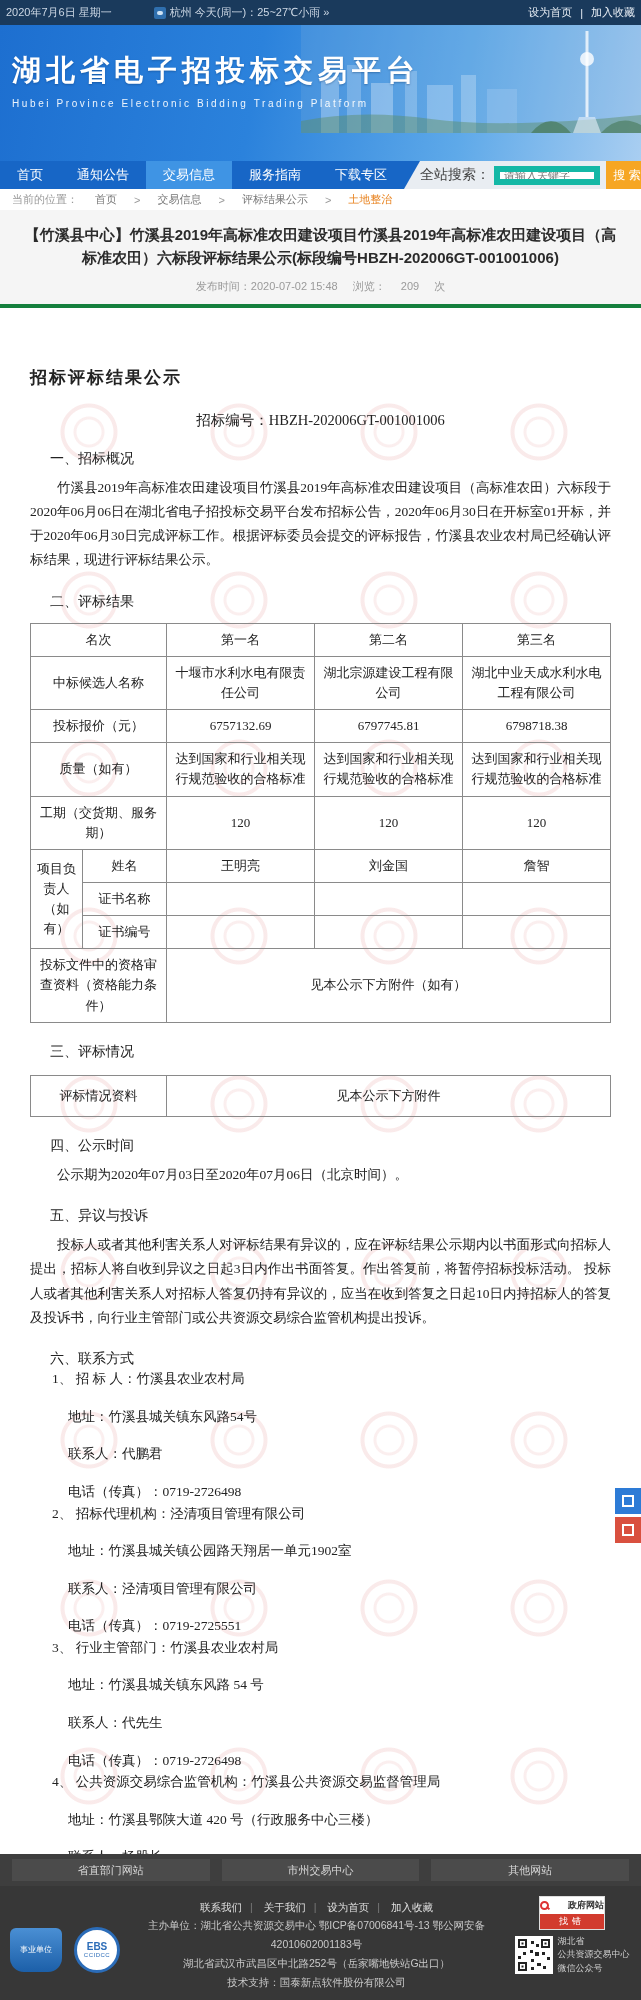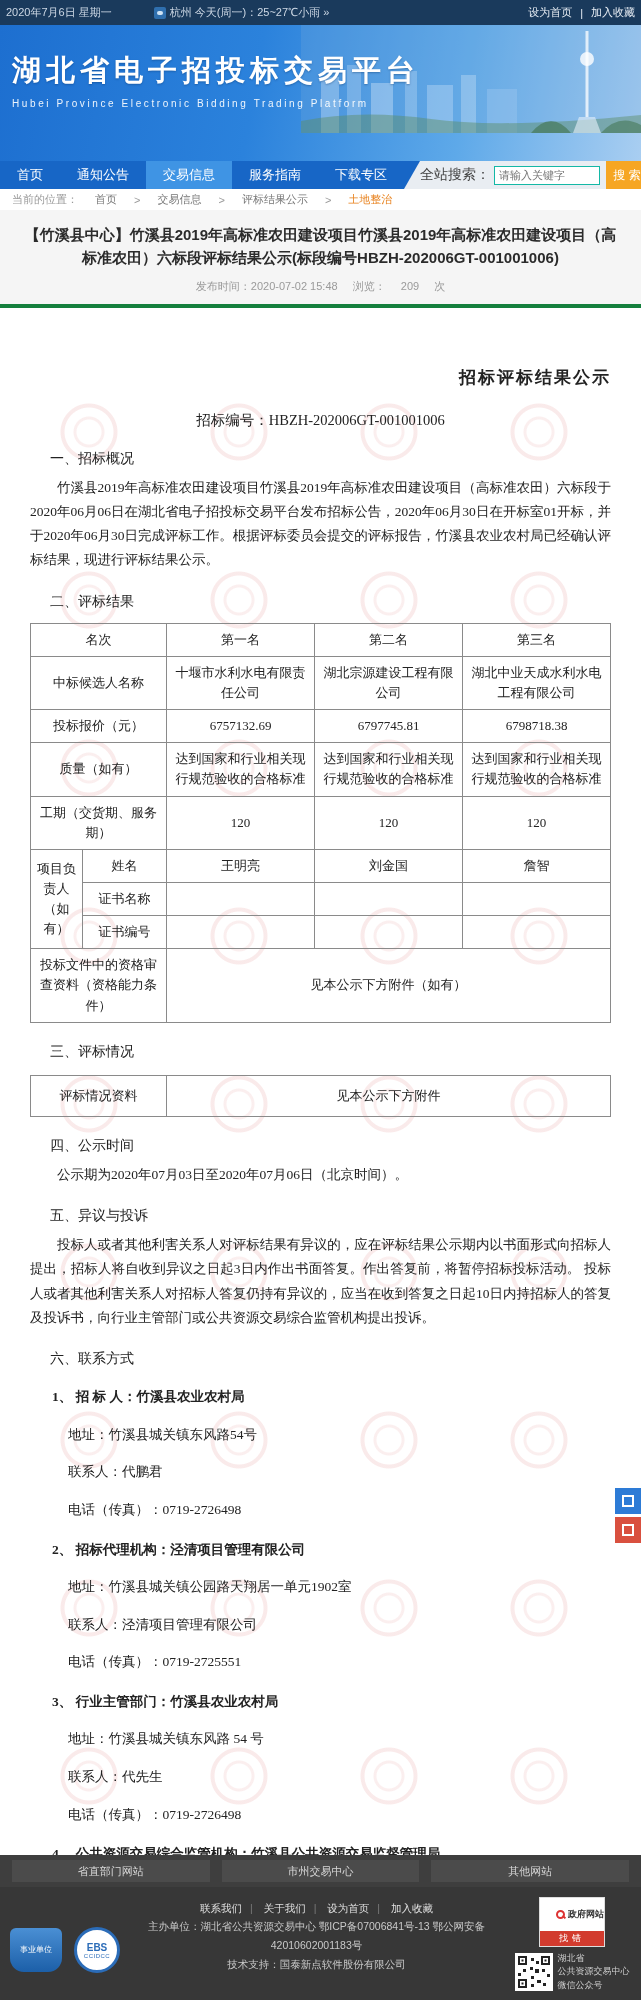--- a/index.html
+++ b/index.html
@@ -23,21 +23,21 @@
   .banner .en { margin-top:7px; color:rgba(255,255,255,.92); font-size:10px; letter-spacing:2.6px; }
   .banner svg { position:absolute; right:0; top:0; }
 
   
   .nav { height:28px; background:#1766c6; display:flex; align-items:stretch; }
   .nav .tab { line-height:28px; padding:0 17px; color:#fff; font-size:13px; text-decoration:none; cursor:pointer; white-space:nowrap; }
   .nav .tab.active { background:#3f94e4; }
   .nav .diag { width:0; height:0; border-top:28px solid #1766c6; border-right:16px solid transparent; }
   .nav .searchzone { flex:1; background:#e9edf2; display:flex; align-items:center; justify-content:flex-end; }
   .searchzone .lbl { font-size:14px; color:#444; margin-right:4px; white-space:nowrap; }
-  .searchzone input { width:106px; height:19px; border:1px solid #14b8a6; font-size:11px; padding:0 4px; color:#333; background:#fff; }
+  .searchzone input { width:106px; height:19px; border:6px solid #14b8a6; font-size:11px; padding:0 4px; color:#333; background:#fff; }
   .searchzone button { height:28px; width:42px; margin-left:6px; background:#f6a623; border:none; color:#fff; font-size:12px; cursor:pointer; }
 
   
   .crumbs { height:21px; background:#fff; display:flex; align-items:center; padding:0 12px; font-size:11px; color:#999; gap:17px; white-space:nowrap; }
   .crumbs a { color:#777; text-decoration:none; cursor:pointer; }
   .crumbs .cur { color:#e8821e; }
 
   
   .titleblock { background:#f5f5f5; border-bottom:4px solid #15803d; text-align:center; padding:13px 18px 10px; }
   .titleblock h2 { font-size:15px; color:#2b2b2b; font-weight:bold; line-height:1.55; }
@@ -45,29 +45,29 @@
   .titleblock .meta span { margin:0 6px; }
 
   
   .doc { position:relative; background:#fff; padding:0 30px; font-family:"Liberation Serif", serif; color:#222; font-size:13.5px; }
   .doc .wm { position:absolute; inset:0; pointer-events:none;
     background-image:
       radial-gradient(circle, rgba(214,96,96,0) 24px, rgba(214,96,96,0.13) 25px, rgba(214,96,96,0.13) 28px, rgba(214,96,96,0) 29px),
       radial-gradient(circle, rgba(214,96,96,0) 12px, rgba(214,96,96,0.10) 13px, rgba(214,96,96,0.10) 15px, rgba(214,96,96,0) 16px);
     background-size:150px 168px,150px 168px; background-position:14px 40px,14px 40px; }
   .doc .inner { position:relative; }
-  .doc-head { text-align:right; font-size:17px; font-weight:bold; padding-top:58px; letter-spacing:2px; }
+  .doc-head { text-align:left; font-size:17px; font-weight:bold; padding-top:58px; letter-spacing:2px; }
   .doc-no { text-align:center; font-size:14.5px; margin-top:22px; }
   .sec { padding-left:20px; font-size:14px; margin-top:20px; }
   .para { text-indent:2em; line-height:1.8; margin-top:8px; text-align:justify; }
   table.result { width:100%; border-collapse:collapse; margin-top:12px; font-size:13px; table-layout:fixed; }
   table.result td { border:1px solid #8a8a8a; text-align:center; vertical-align:middle; padding:6px 4px; line-height:1.55; word-break:break-all; }
   table.eval { width:100%; border-collapse:collapse; margin-top:14px; font-size:13px; table-layout:fixed; }
   table.eval td { border:1px solid #8a8a8a; text-align:center; vertical-align:middle; padding:11px 4px; }
-  .contact-num { padding-left:22px; margin-top:18px; line-height:1.6;font-weight:bold; }
+  .contact-num { padding-left:22px; line-height:1.6; }
   .contact-sub { padding-left:38px; margin-top:16px; line-height:1.6; }
 
   
   .floaters { position:absolute; right:0; top:1488px; display:flex; flex-direction:column; gap:3px; z-index:5; }
   .floaters .fw { width:26px; height:26px; display:flex; align-items:center; justify-content:center; cursor:pointer; }
   .fw.blue { background:#2d7bd6; } .fw.red { background:#d9503f; }
   .fw i { width:12px; height:12px; border:2px solid #fff; display:block; }
 
   
   .footer { position:absolute; left:0; right:0; bottom:0; }
@@ -78,21 +78,21 @@
   .shield { width:52px; height:44px; background:linear-gradient(180deg,#4a8fd4,#1c5fa8); border-radius:6px 6px 14px 14px; display:flex; align-items:center; justify-content:center; }
   .shield span { color:#fff; font-size:8px; writing-mode:horizontal-tb; text-align:center; line-height:1.2; }
   .roundlogo { width:46px; height:46px; border-radius:50%; background:#fff; border:3px solid #2b6cb8; display:flex; flex-direction:column; align-items:center; justify-content:center; color:#2b6cb8; }
   .roundlogo .t1 { font-size:10px; font-weight:bold; }
   .roundlogo .t2 { font-size:6px; letter-spacing:.5px; }
   .foot-center { flex:1; text-align:center; font-size:10.5px; line-height:1.8; padding-top:2px; }
   .foot-links a { color:#e0e0e0; text-decoration:none; margin:0 8px; cursor:pointer; }
   .foot-links .sep { color:#7a7a7a; }
   .foot-right { width:118px; display:flex; flex-direction:column; align-items:center; gap:5px; }
   .gov-badge { background:#fff; width:66px; border:1px solid #ddd; cursor:pointer; }
-  .gov-badge .row1 { display:flex; align-items:center; justify-content:flex-end; gap:3px; padding:10px 0; }
+  .gov-badge .row1 { display:flex; align-items:center; justify-content:space-between; gap:3px; padding:2px 0; }
   .gov-badge .mag { width:9px; height:9px; border:2px solid #d33; border-radius:50%; position:relative; }
   .gov-badge .mag::after { content:""; position:absolute; width:4px; height:2px; background:#d33; transform:rotate(45deg); right:-3px; bottom:-1px; }
   .gov-badge .r1t { color:#333; font-size:9px; font-weight:bold; }
   .gov-badge .row2 { background:#d23b2e; color:#fff; font-size:9px; text-align:center; letter-spacing:4px; padding:1px 0; }
   .qr-row { display:flex; align-items:center; gap:5px; }
   .qr-cap { font-size:9px; line-height:1.5; color:#cfcfcf; }
 </style>
 </head>
 <body>
 
@@ -321,20 +321,21 @@
         </div>
       </div>
       <div class="foot-center">
         <div class="foot-links">
           <a>联系我们</a><span class="sep">|</span>
           <a>关于我们</a><span class="sep">|</span>
           <a>设为首页</a><span class="sep">|</span>
           <a>加入收藏</a>
         </div>
         <div>主办单位：湖北省公共资源交易中心 鄂ICP备07006841号-13 鄂公网安备 42010602001183号</div>
+        <div>湖北省武汉市武昌区中北路252号（岳家嘴地铁站G出口）</div>
         <div>技术支持：国泰新点软件股份有限公司</div>
       </div>
       <div class="foot-right">
         <div class="gov-badge">
           <div class="row1">
             <span class="mag"></span>
             <span class="r1t">政府网站</span>
           </div>
           <div class="row2">找错</div>
         </div>

